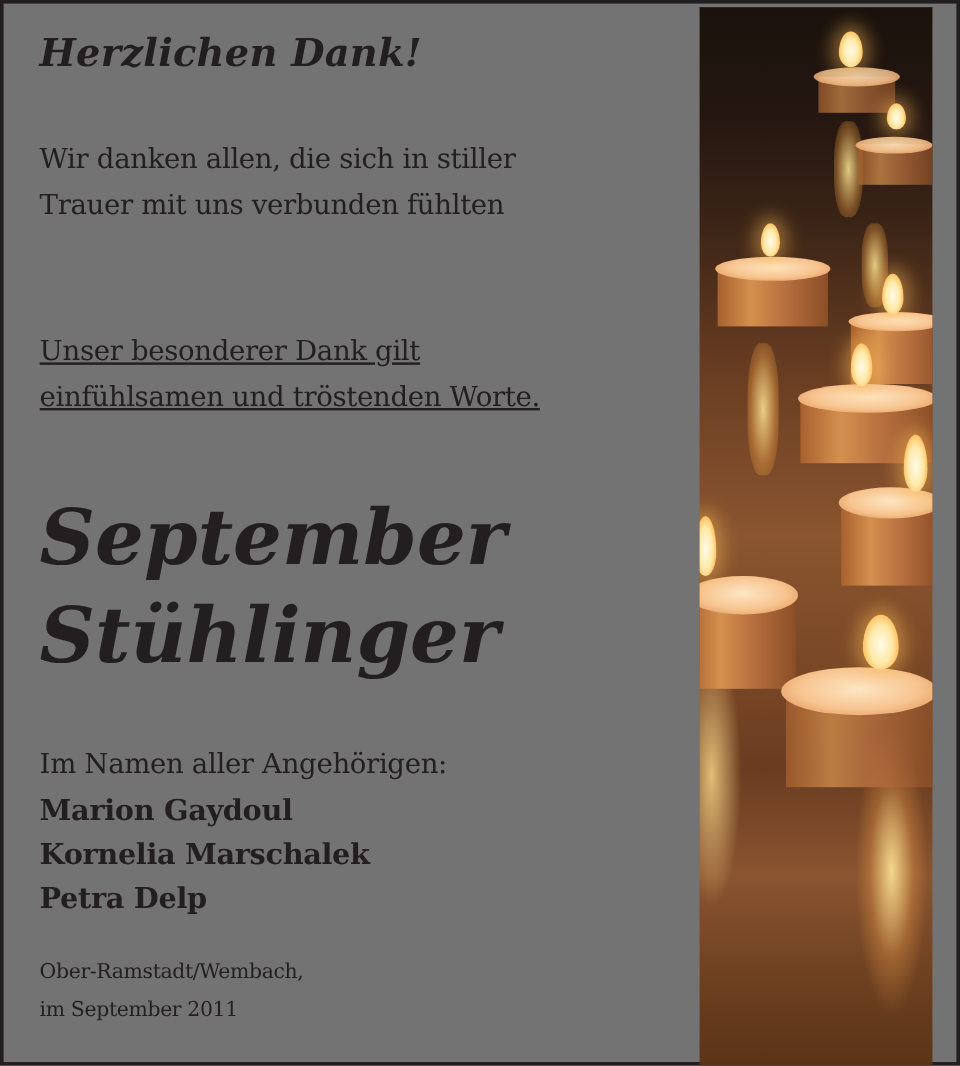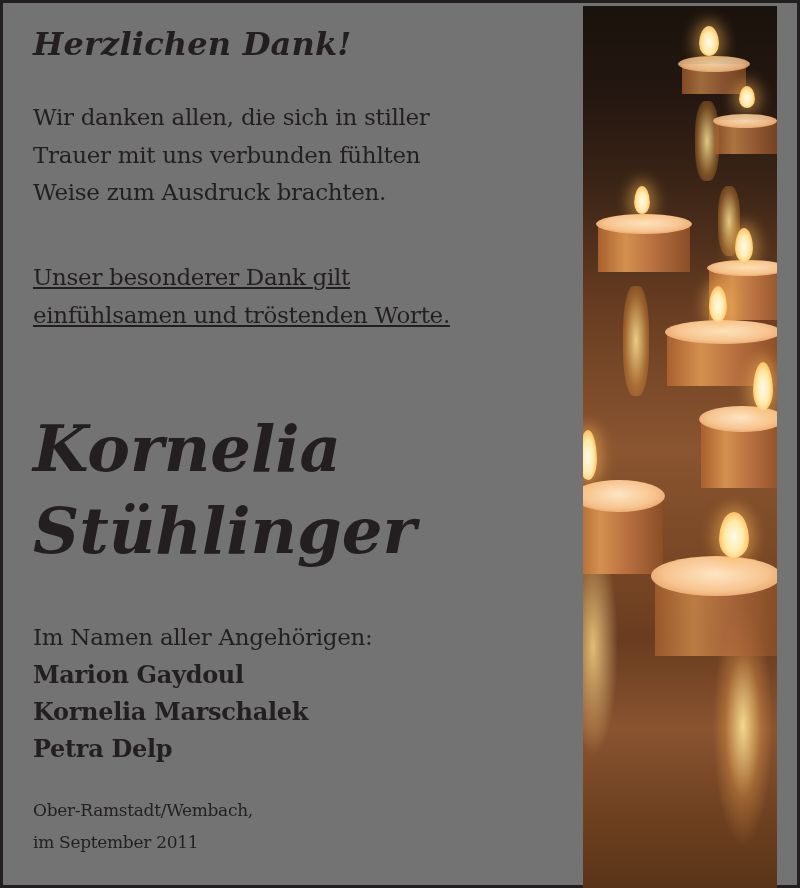--- a/index.html
+++ b/index.html
@@ -14,20 +14,21 @@
     }
     .heading {
       position:absolute; left:0; top:22px; white-space:nowrap;
       font-family:"DejaVu Serif", serif; font-style:italic; font-weight:bold;
       font-size:32px; letter-spacing:0.2px;
     }
     .para {
       position:absolute; left:0; white-space:nowrap;
       font-family:"DejaVu Serif", serif; font-size:23px; line-height:37.5px;
       letter-spacing:-0.3px;
+      margin-top:16px;
     }
     .para div { height:37.5px; }
     .p1 { top:96px; }
     .p2 { top:256px;text-decoration:underline; }
     .name {
       position:absolute; left:0; white-space:nowrap;
       font-family:"DejaVu Serif", serif; font-style:italic; font-weight:bold;
       font-size:64px; letter-spacing:0px;
     }
     .name1 { top:408px; }
@@ -77,29 +78,28 @@
 <body>
 
 <div class="frame">
 
   <div class="text-col">
     <div class="heading">Herzlichen Dank!</div>
 
     <div class="para p1">
       <div>Wir danken allen, die sich in stiller</div>
       <div>Trauer mit uns verbunden fühlten</div>
-      <div>Weise zum Ausdruck brachten.</div>
     </div>
 
     <div class="para p2">
       <div>Unser besonderer Dank gilt</div>
       <div>einfühlsamen und tröstenden Worte.</div>
     </div>
 
-    <div class="name name1">Kornelia</div>
+    <div class="name name1">September</div>
     <div class="name name2">Stühlinger</div>
 
     <div class="signoff">Im Namen aller Angehörigen:</div>
 
     <div class="signers">
       <div>Marion Gaydoul</div>
       <div>Kornelia Marschalek</div>
       <div>Petra Delp</div>
     </div>
 

